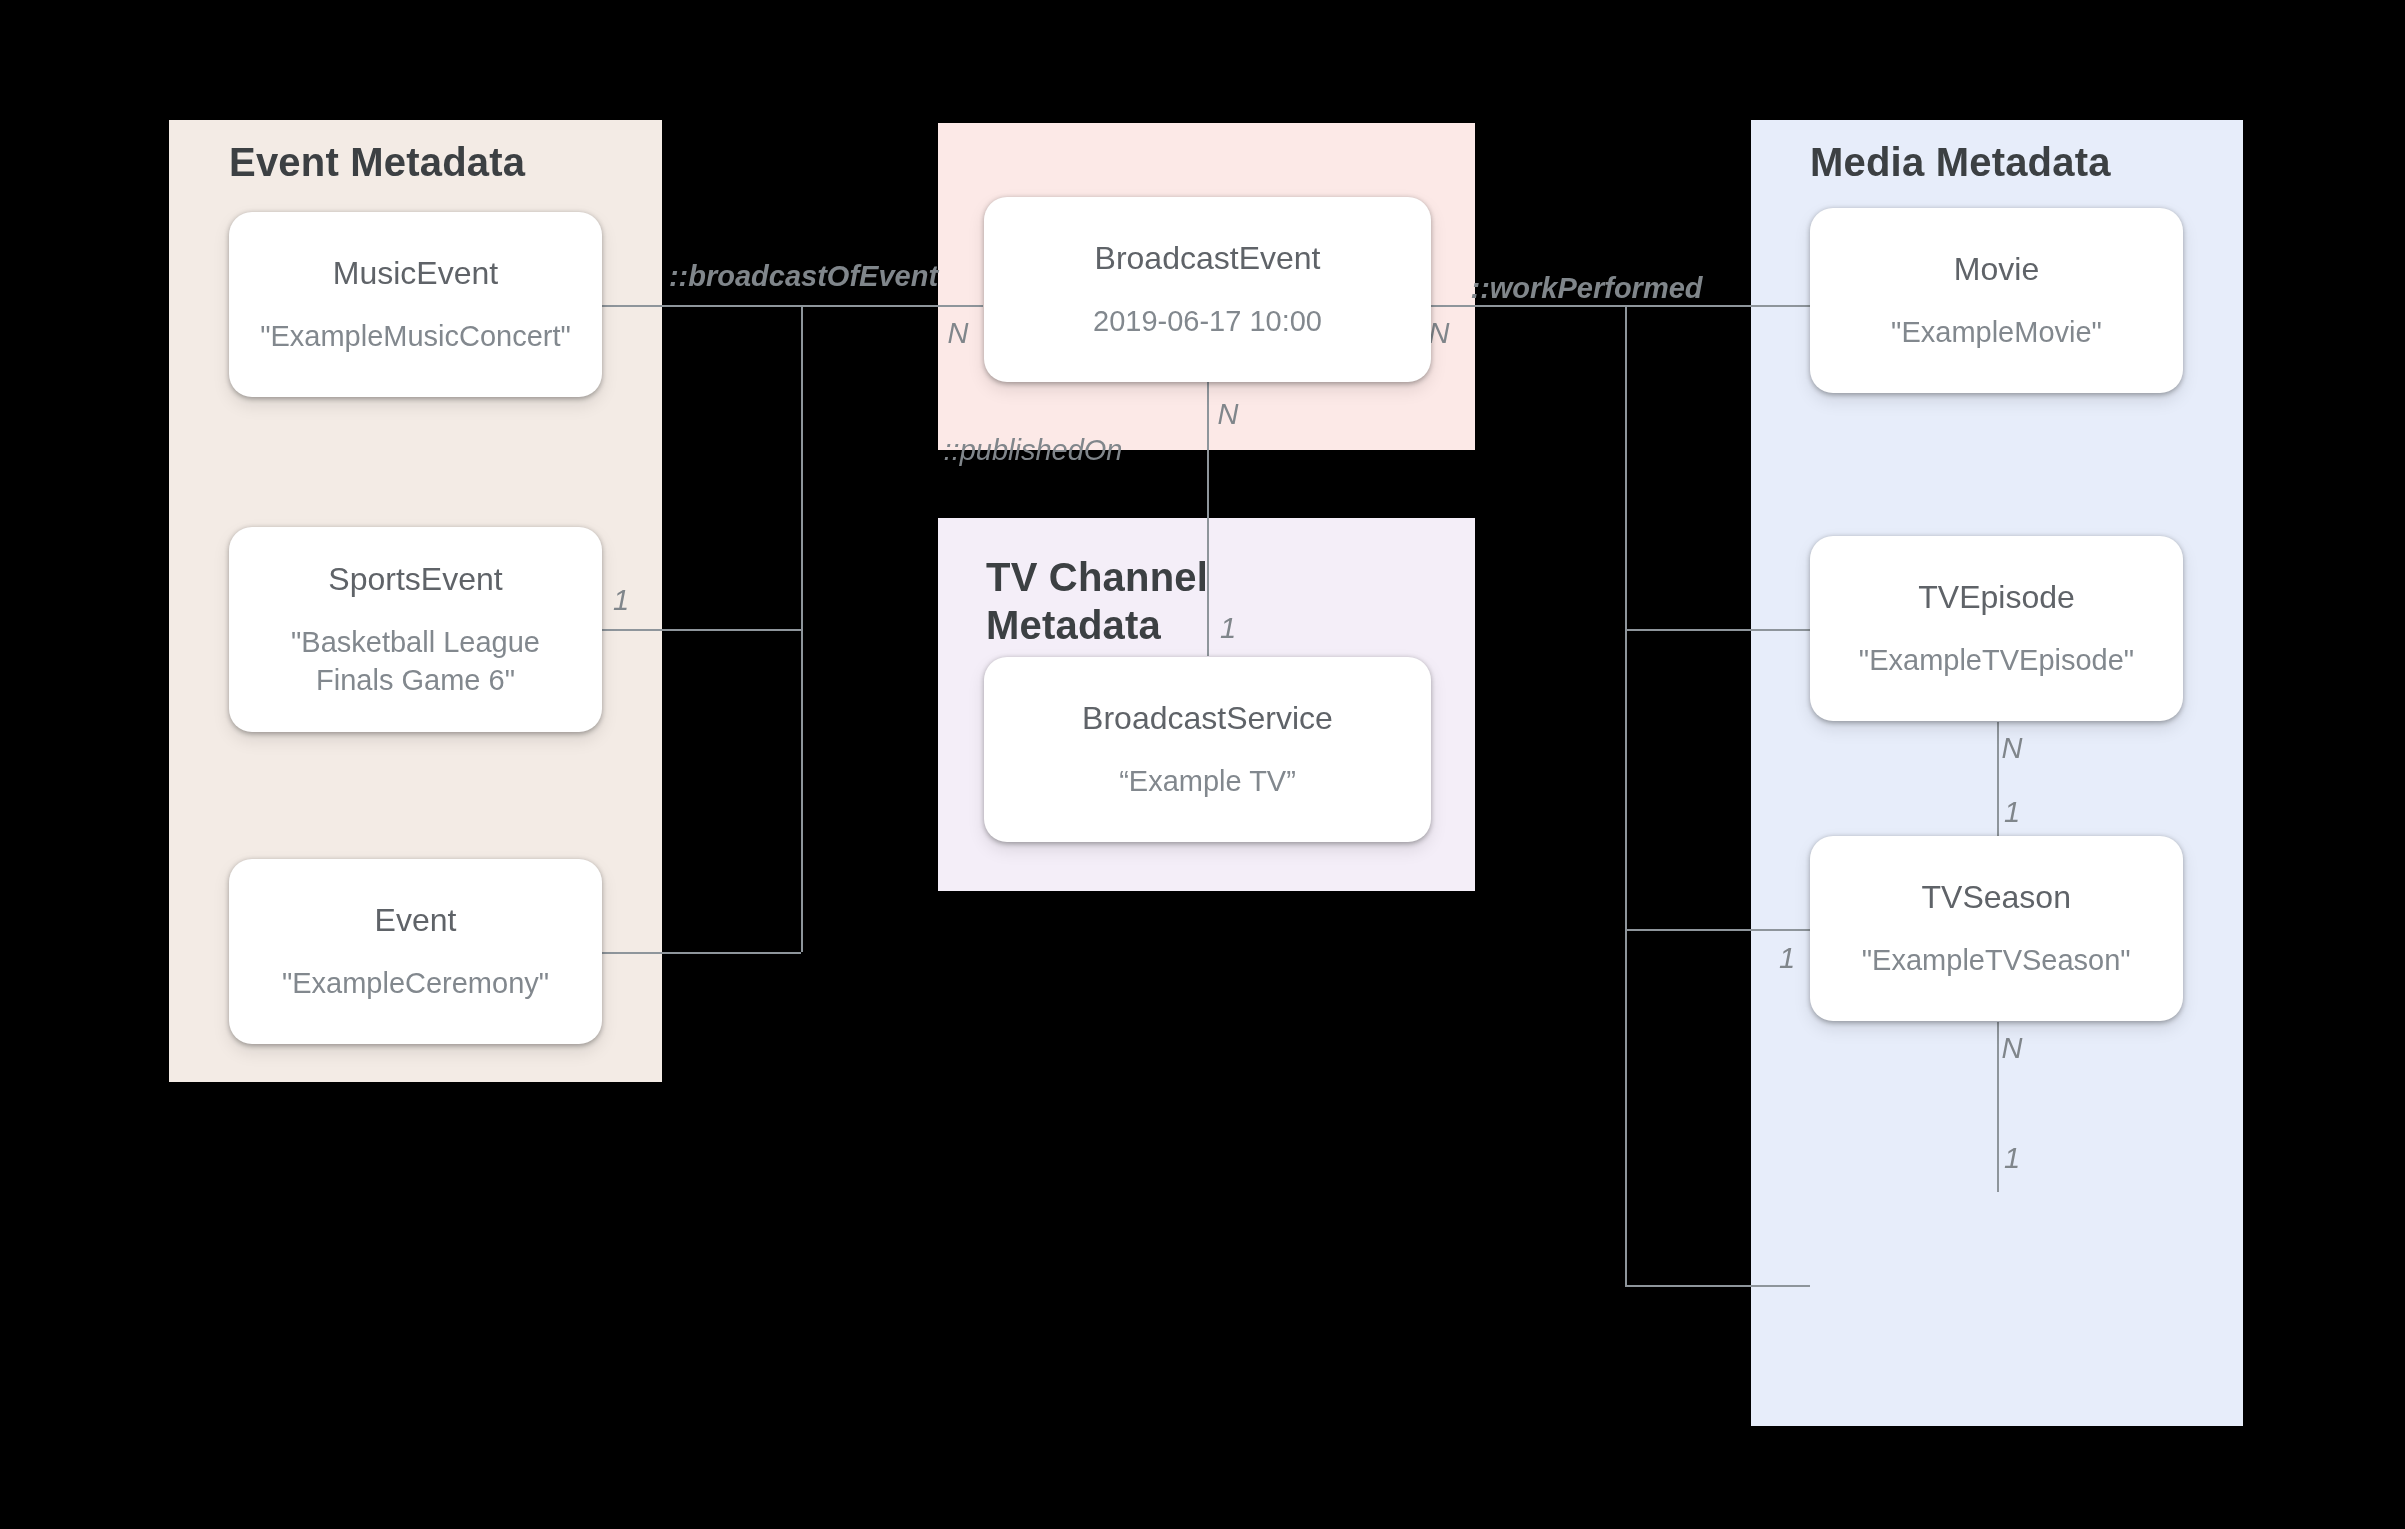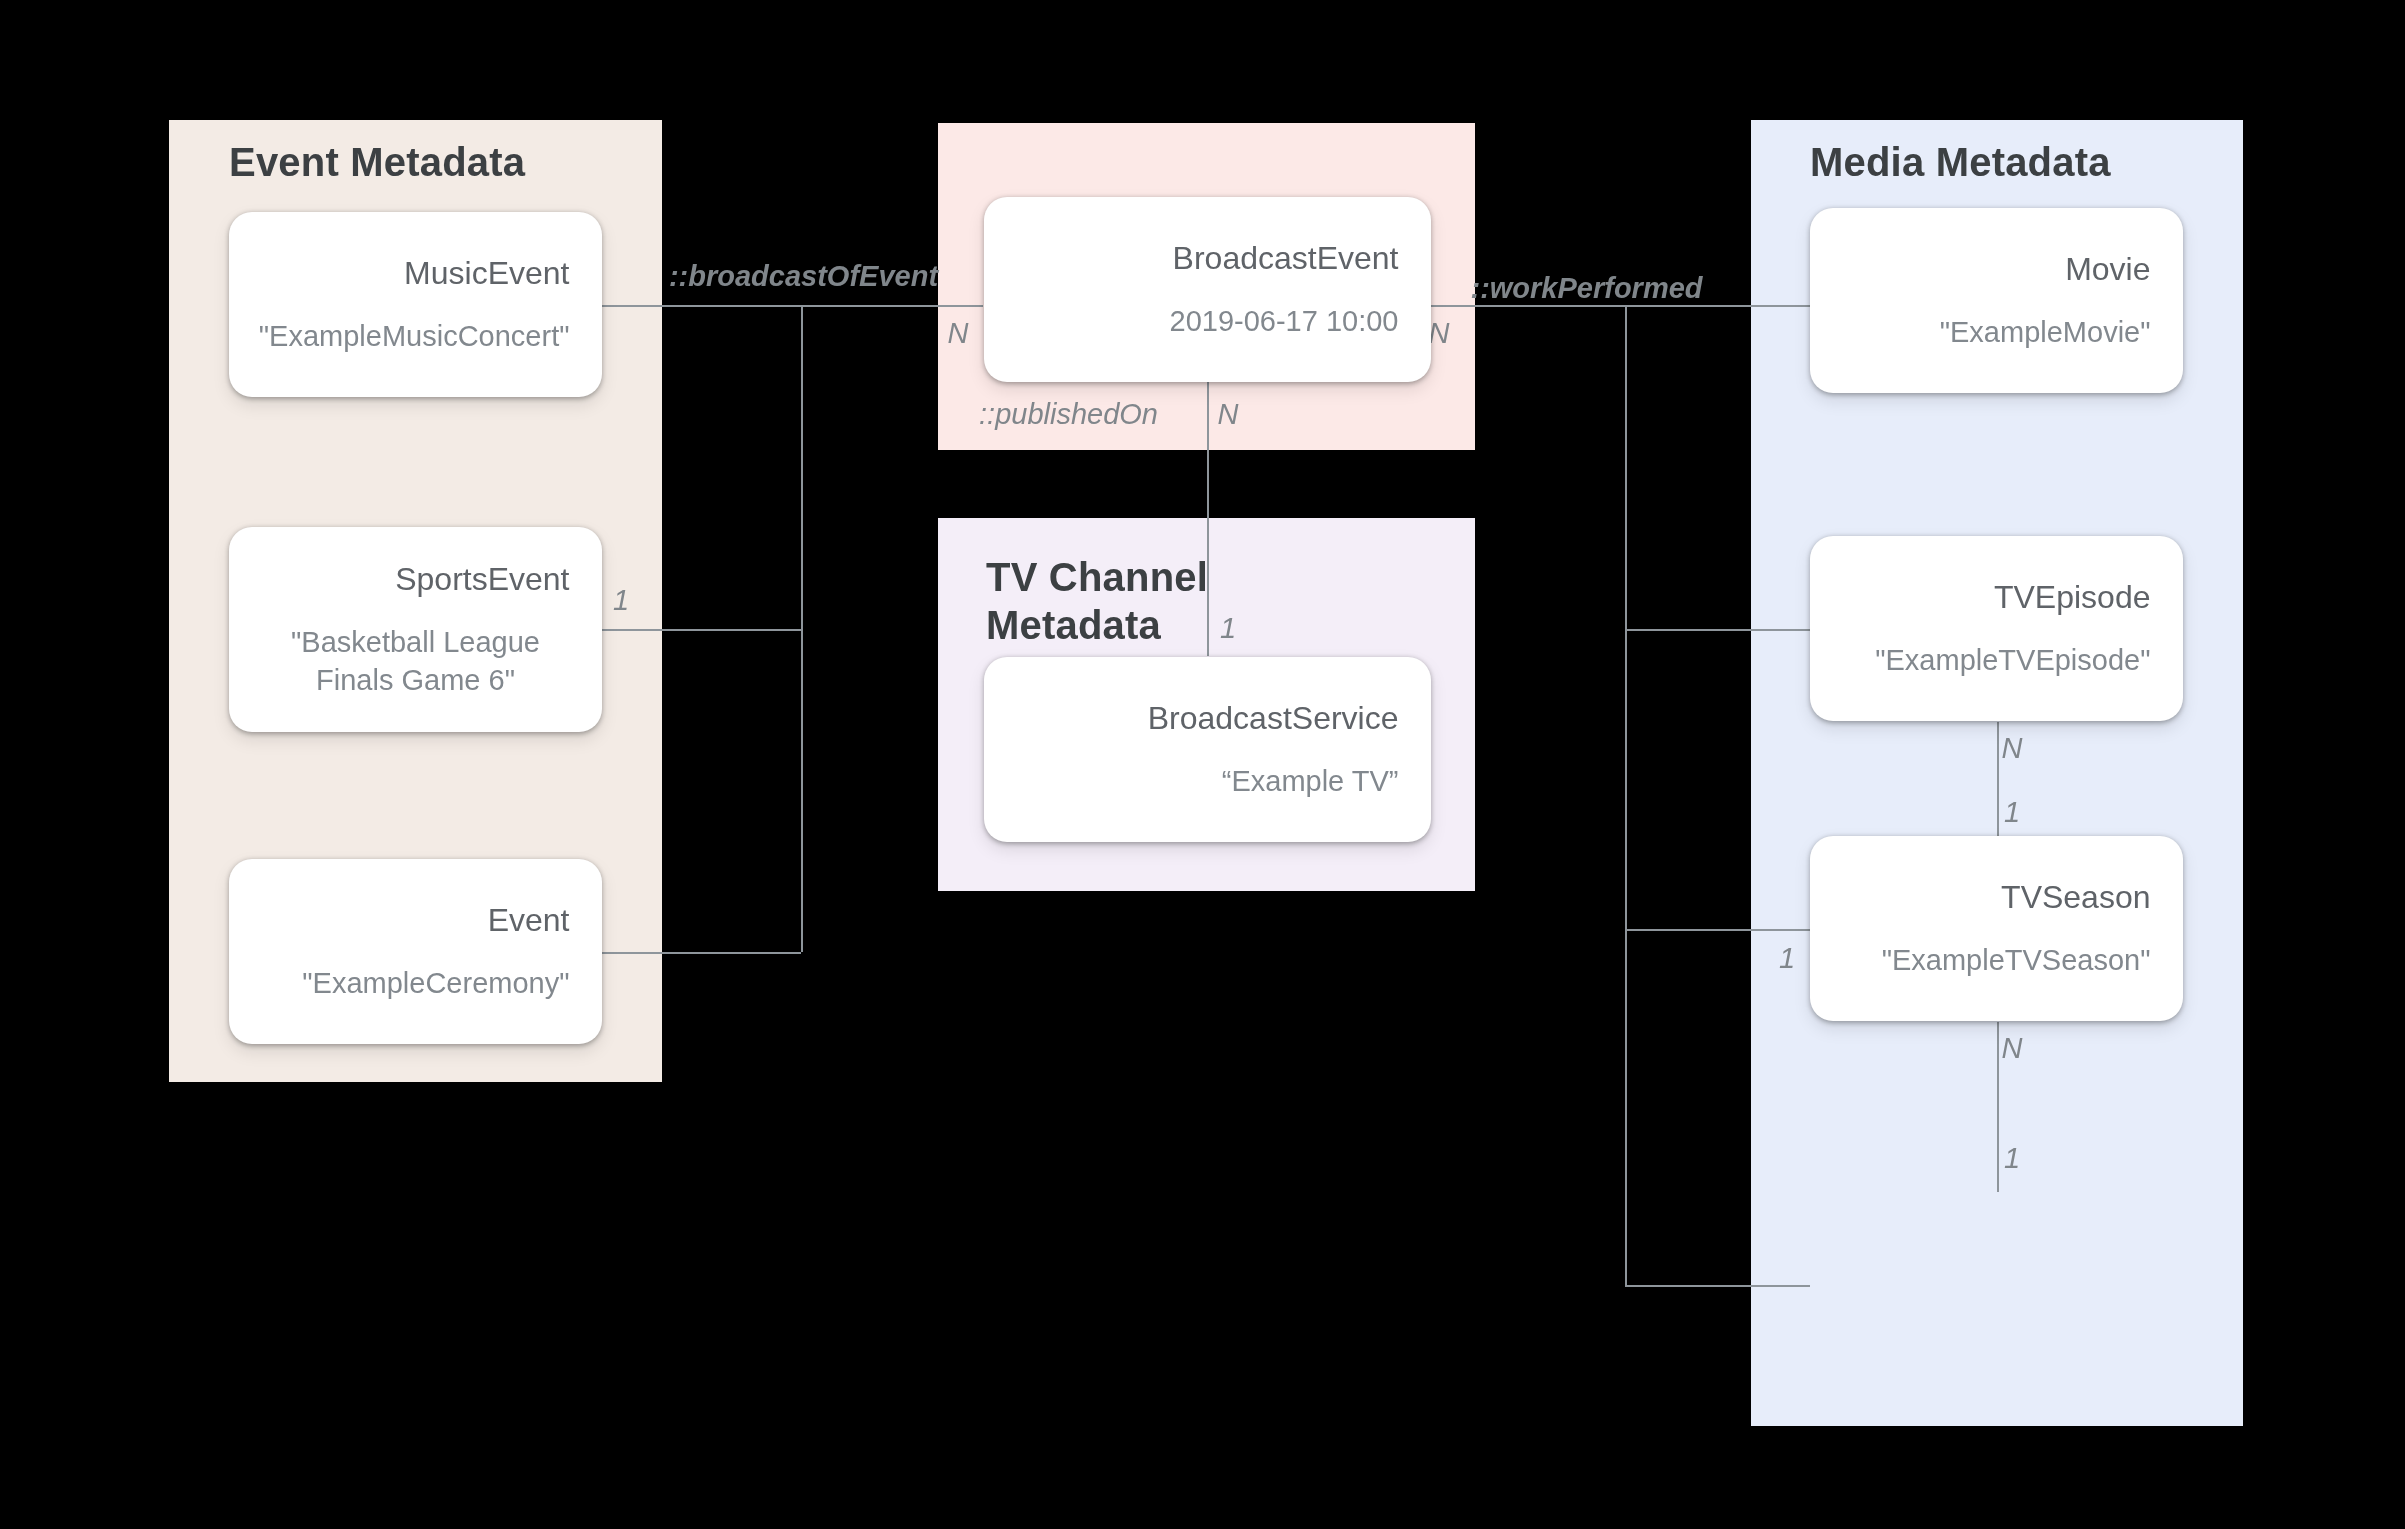--- a/index.html
+++ b/index.html
@@ -26,29 +26,29 @@
     position:absolute;font-size:40px;line-height:48px;font-weight:700;
     color:var(--color-panel-title-text);letter-spacing:0.2px;
   }
   .hline,.vline{position:absolute;background:var(--color-connector);}
   .hline{height:1.9px;}
   .vline{width:1.9px;}
   .rel-label{
     position:absolute;font-size:29px;line-height:32.5px;font-style:italic;font-weight:700;
     color:var(--color-annotation-text);text-align:center;
   }
-  .rel-label.light{font-weight:400;text-align:right;}
+  .rel-label.light{font-weight:400;text-align:center;margin-top:36px;}
   .card-label{
     position:absolute;width:42px;font-size:29px;line-height:32.5px;font-style:italic;
     color:var(--color-annotation-text);text-align:center;
   }
   .card{
     position:absolute;background:var(--color-card);border-radius:23px;
     box-shadow:0 1.9px 5.7px rgba(0,0,0,0.30),0 7.6px 17px rgba(0,0,0,0.10);
-    display:flex;flex-direction:column;align-items:flex-end;justify-content:center;
+    display:flex;flex-direction:column;align-items:center;justify-content:center;
     gap:25px;box-sizing:border-box;padding:0 32.5px;text-align:center;
   }
   .card.std{width:373px;height:185px;}
   .card.tall{width:373px;height:205px;}
   .card.wide{width:447px;height:185px;}
   .card-title{font-size:32px;line-height:38px;color:var(--color-card-title-text);}
   .card-sub{font-size:29px;line-height:38px;color:var(--color-card-subtitle-text);}
 </style>
 </head>
 <body>

